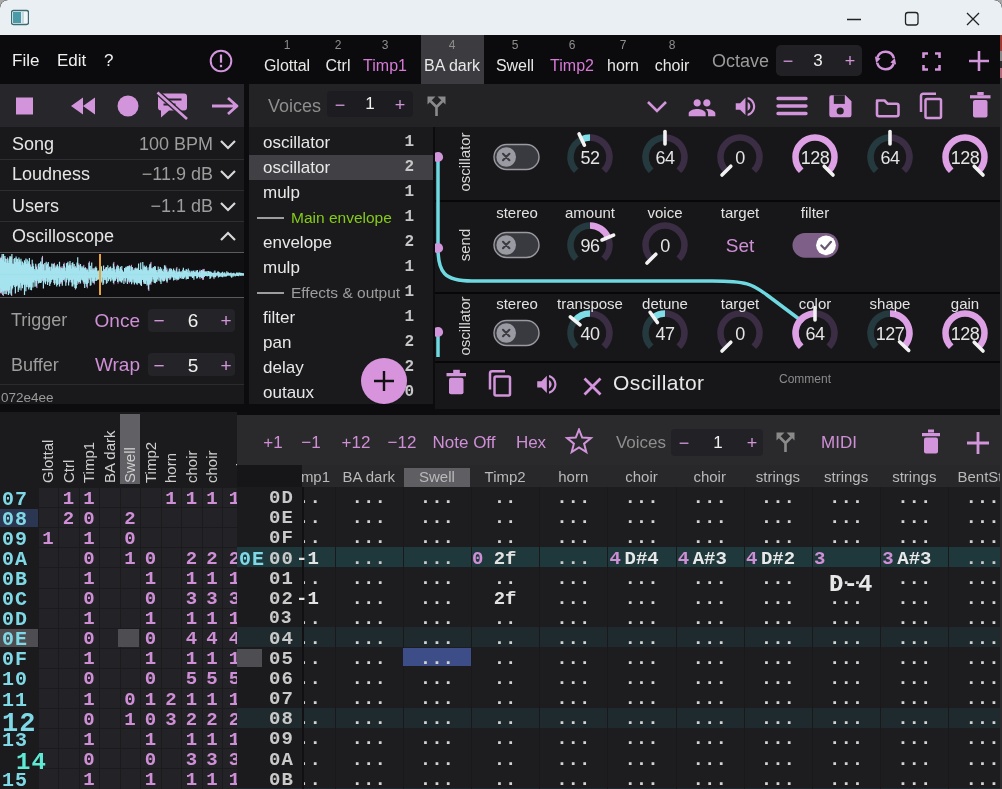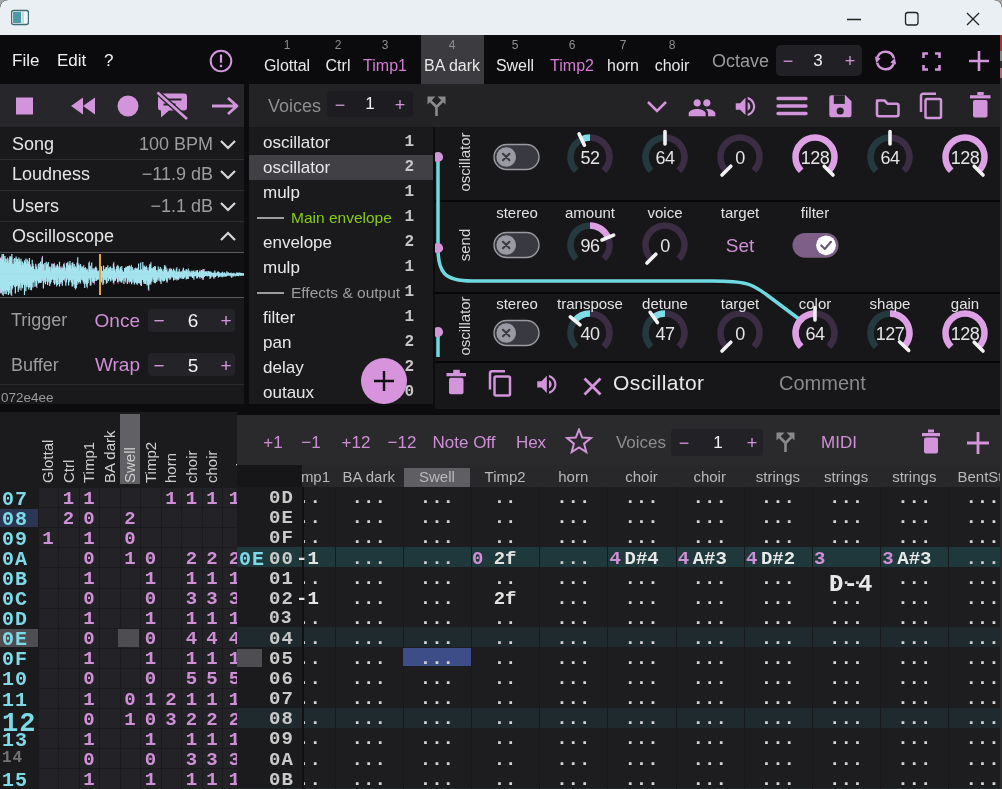--- a/index.html
+++ b/index.html
@@ -307,21 +307,21 @@
           <path d="M490 389.5 V373.5 a2.2 2.2 0 0 1 2.2 -2.2 H505"></path>
           <rect x="494.5" y="376.5" width="15.5" height="19" rx="1.5"></rect>
         </g>
 <g transform="translate(534,371.5) scale(1.07)" fill="#d294da">
 <path d="M3 9v6h4l5 5V4L7 9H3zm13.5 3c0-1.77-1.02-3.29-2.5-4.03v8.05c1.48-.73 2.5-2.25 2.5-4.02zM14 3.23v2.06c2.89.86 5 3.54 5 6.71s-2.11 5.85-5 6.71v2.06c4.01-.91 7-4.49 7-8.77s-2.99-7.86-7-8.77z"></path>
 </g>
 <path d="M584.5 378.5 L600.5 394.5 M600.5 378.5 L584.5 394.5" stroke="#d294da" stroke-width="2.8"></path>
 </g>
     </svg>
 <div class="a sans" style="left:613px;top:371px;font-size:21px;letter-spacing:0.4px;color:#e8e8e8">Oscillator</div>
-<div class="a sans" style="left:779px;top:372px;font-size:20px;color:#8a8a8a">Comment</div>
+<div class="a sans" style="left:779px;top:372px;font-size:12px;color:#8a8a8a">Comment</div>
 <div class="a" style="left:0;top:412px;width:237px;height:377px;background:#1b1b1e;overflow:hidden">
       <div class="a" style="left:0;top:-412px;width:1002px;height:789px">
 <div class="a" style="left:119.5px;top:414px;width:20px;height:70px;background:#606065"></div>
 <div class="a sans" style="left:39.0px;top:483px;font-size:15px;color:#cfcfcf;transform-origin:0 0;transform:rotate(-90deg);width:70px;white-space:nowrap">Glottal</div>
 <div class="a sans" style="left:59.5px;top:483px;font-size:15px;color:#cfcfcf;transform-origin:0 0;transform:rotate(-90deg);width:70px;white-space:nowrap">Ctrl</div>
 <div class="a sans" style="left:80.0px;top:483px;font-size:15px;color:#cfcfcf;transform-origin:0 0;transform:rotate(-90deg);width:70px;white-space:nowrap">Timp1</div>
 <div class="a sans" style="left:100.5px;top:483px;font-size:15px;color:#cfcfcf;transform-origin:0 0;transform:rotate(-90deg);width:70px;white-space:nowrap">BA dark</div>
 <div class="a sans" style="left:121.0px;top:483px;font-size:15px;color:#cfcfcf;transform-origin:0 0;transform:rotate(-90deg);width:70px;white-space:nowrap">Swell</div>
 <div class="a sans" style="left:141.5px;top:483px;font-size:15px;color:#cfcfcf;transform-origin:0 0;transform:rotate(-90deg);width:70px;white-space:nowrap">Timp2</div>
 <div class="a sans" style="left:162.0px;top:483px;font-size:15px;color:#cfcfcf;transform-origin:0 0;transform:rotate(-90deg);width:70px;white-space:nowrap">horn</div>
@@ -433,21 +433,21 @@
 <div class="a mono ctr" style="left:161.0px;top:708.6px;width:20px;font-size:19px;color:#cf8fd6">3</div>
 <div class="a mono ctr" style="left:181.5px;top:708.6px;width:20px;font-size:19px;color:#cf8fd6">2</div>
 <div class="a mono ctr" style="left:202.0px;top:708.6px;width:20px;font-size:19px;color:#cf8fd6">2</div>
 <div class="a mono ctr" style="left:224.5px;top:708.6px;width:20px;font-size:19px;color:#cf8fd6">2</div>
 <div class="a mono" style="left:2px;top:728.7px;font-size:20px;letter-spacing:1px;color:#7fd8e6">13</div>
 <div class="a mono ctr" style="left:79.0px;top:728.7px;width:20px;font-size:19px;color:#cf8fd6">1</div>
 <div class="a mono ctr" style="left:140.5px;top:728.7px;width:20px;font-size:19px;color:#cf8fd6">1</div>
 <div class="a mono ctr" style="left:181.5px;top:728.7px;width:20px;font-size:19px;color:#cf8fd6">1</div>
 <div class="a mono ctr" style="left:202.0px;top:728.7px;width:20px;font-size:19px;color:#cf8fd6">1</div>
 <div class="a mono ctr" style="left:224.5px;top:728.7px;width:20px;font-size:19px;color:#cf8fd6">1</div>
-<div class="a mono" style="left:2px;top:748.8px;font-size:16px;letter-spacing:1px;color:#737373">14</div>
+<div class="a mono" style="left:16px;top:748.8px;font-size:24px;letter-spacing:1px;color:#5eead4">14</div>
 <div class="a mono ctr" style="left:79.0px;top:748.8px;width:20px;font-size:19px;color:#cf8fd6">0</div>
 <div class="a mono ctr" style="left:140.5px;top:748.8px;width:20px;font-size:19px;color:#cf8fd6">0</div>
 <div class="a mono ctr" style="left:181.5px;top:748.8px;width:20px;font-size:19px;color:#cf8fd6">3</div>
 <div class="a mono ctr" style="left:202.0px;top:748.8px;width:20px;font-size:19px;color:#cf8fd6">3</div>
 <div class="a mono ctr" style="left:224.5px;top:748.8px;width:20px;font-size:19px;color:#cf8fd6">3</div>
 <div class="a mono" style="left:2px;top:768.9px;font-size:20px;letter-spacing:1px;color:#7fd8e6">15</div>
 <div class="a mono ctr" style="left:79.0px;top:768.9px;width:20px;font-size:19px;color:#cf8fd6">1</div>
 <div class="a mono ctr" style="left:140.5px;top:768.9px;width:20px;font-size:19px;color:#cf8fd6">1</div>
 <div class="a mono ctr" style="left:181.5px;top:768.9px;width:20px;font-size:19px;color:#cf8fd6">1</div>
 <div class="a mono ctr" style="left:202.0px;top:768.9px;width:20px;font-size:19px;color:#cf8fd6">1</div>

